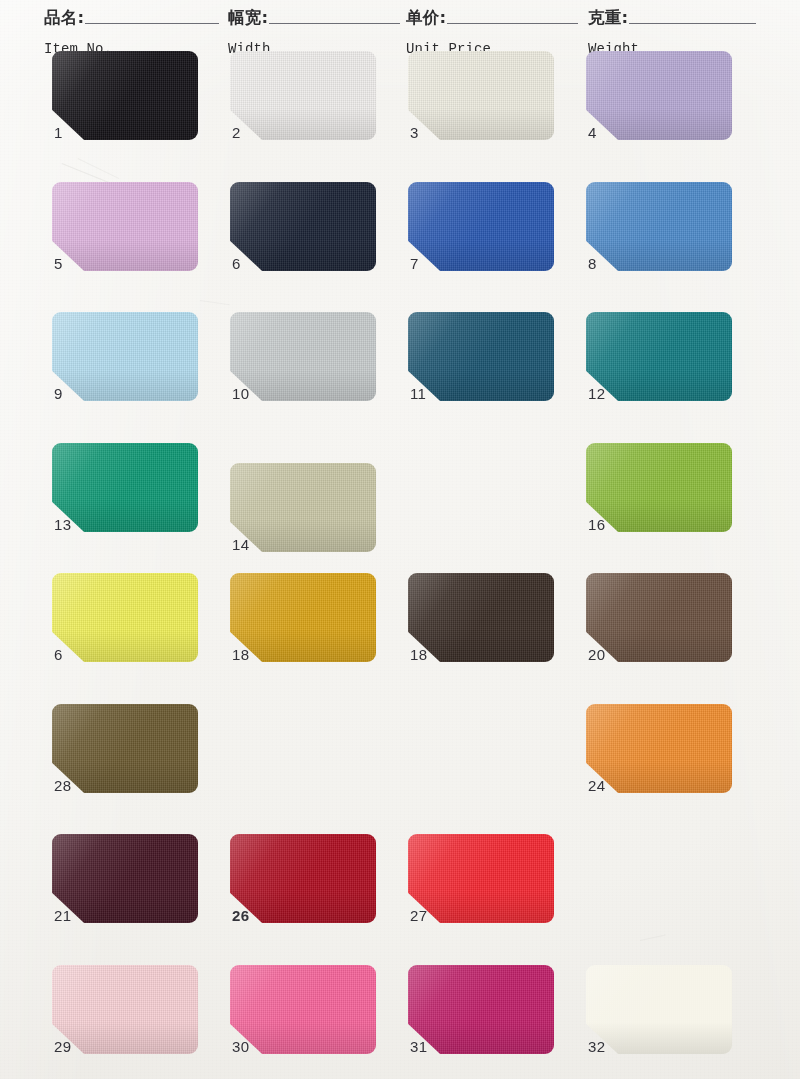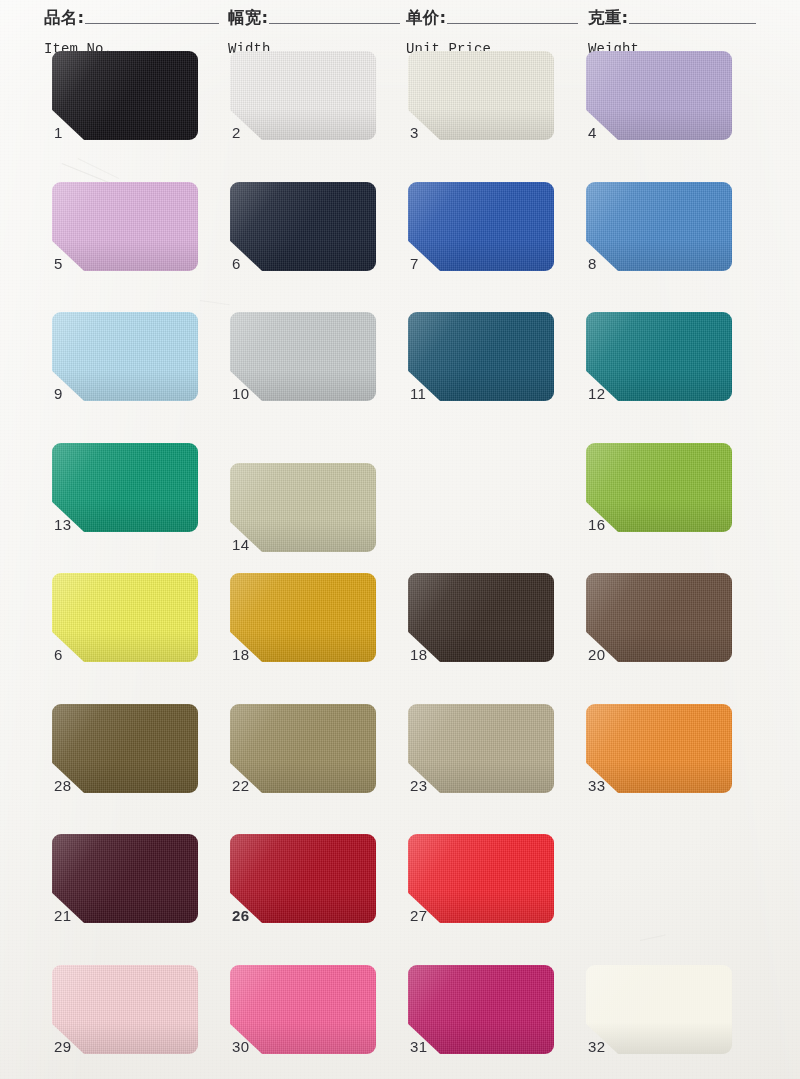--- a/index.html
+++ b/index.html
@@ -406,49 +406,29 @@
       <div class="cell" style="left: 52px; top: 704px;">
         <div class="swatch-wrap">
           <div class="swatch">
             <div class="swatch-fill" style="background: rgb(107, 90, 49);"></div>
             <div class="weave"></div>
             <div class="sheen"></div>
           </div>
         </div>
         <div class="num">28</div>
       </div>
-      <div class="cell" style="left: 230px; top: 704px;">
-        <div class="swatch-wrap">
-          <div class="swatch">
-            <div class="swatch-fill" style="background: rgb(155, 142, 98);"></div>
-            <div class="weave"></div>
-            <div class="sheen"></div>
-          </div>
-        </div>
-        <div class="num">22</div>
-      </div>
-      <div class="cell" style="left: 408px; top: 704px;">
-        <div class="swatch-wrap">
-          <div class="swatch">
-            <div class="swatch-fill" style="background: rgb(183, 173, 144);"></div>
-            <div class="weave"></div>
-            <div class="sheen"></div>
-          </div>
-        </div>
-        <div class="num">23</div>
-      </div>
       <div class="cell" style="left: 586px; top: 704px;">
         <div class="swatch-wrap">
           <div class="swatch">
             <div class="swatch-fill" style="background: rgb(239, 141, 48);"></div>
             <div class="weave"></div>
             <div class="sheen"></div>
           </div>
         </div>
-        <div class="num">33</div>
+        <div class="num">24</div>
       </div>
       <div class="cell" style="left: 52px; top: 834px;">
         <div class="swatch-wrap">
           <div class="swatch">
             <div class="swatch-fill" style="background: rgb(69, 23, 37);"></div>
             <div class="weave"></div>
             <div class="sheen"></div>
           </div>
         </div>
         <div class="num">21</div>

